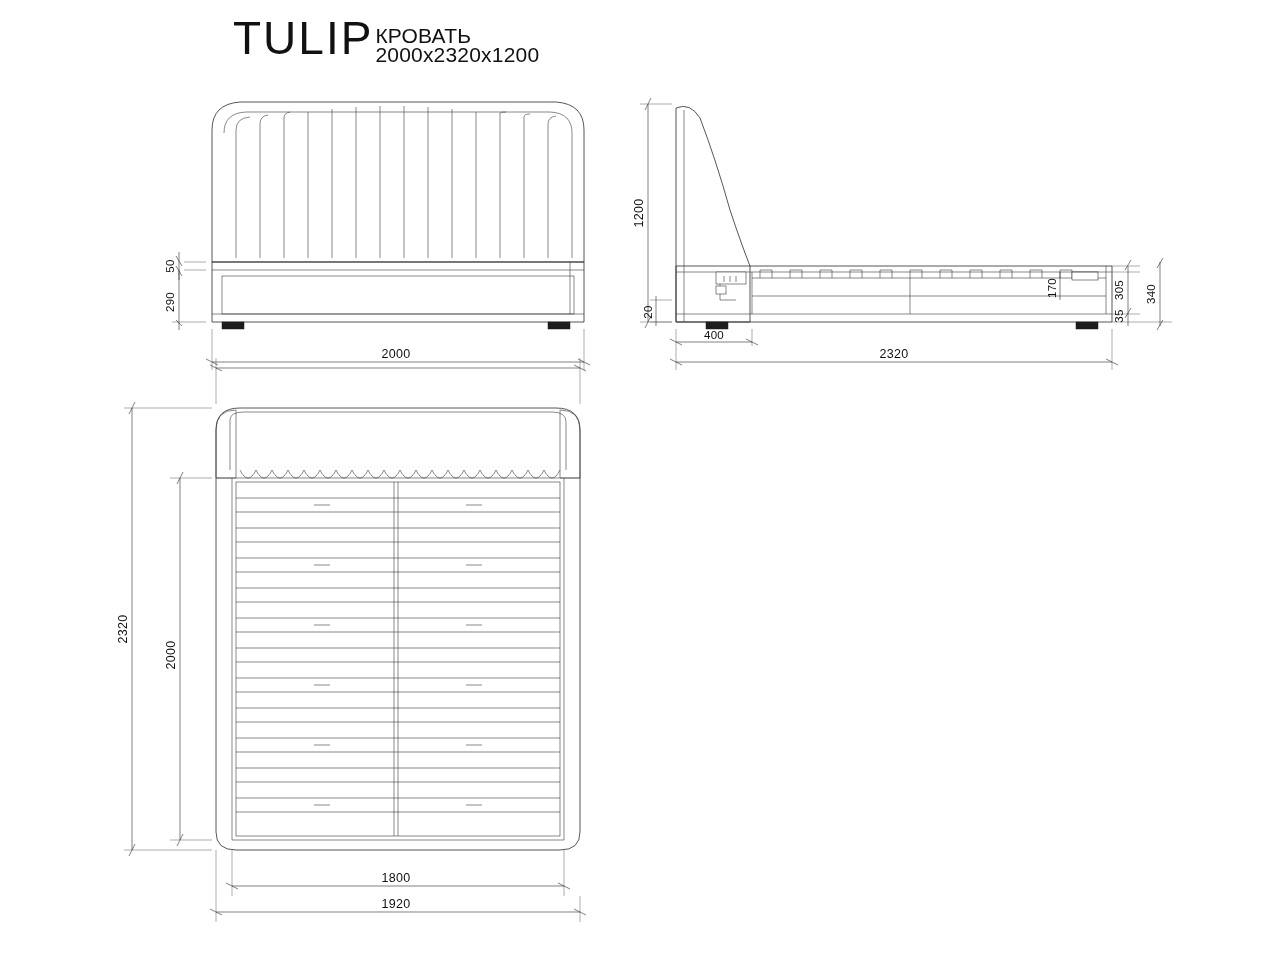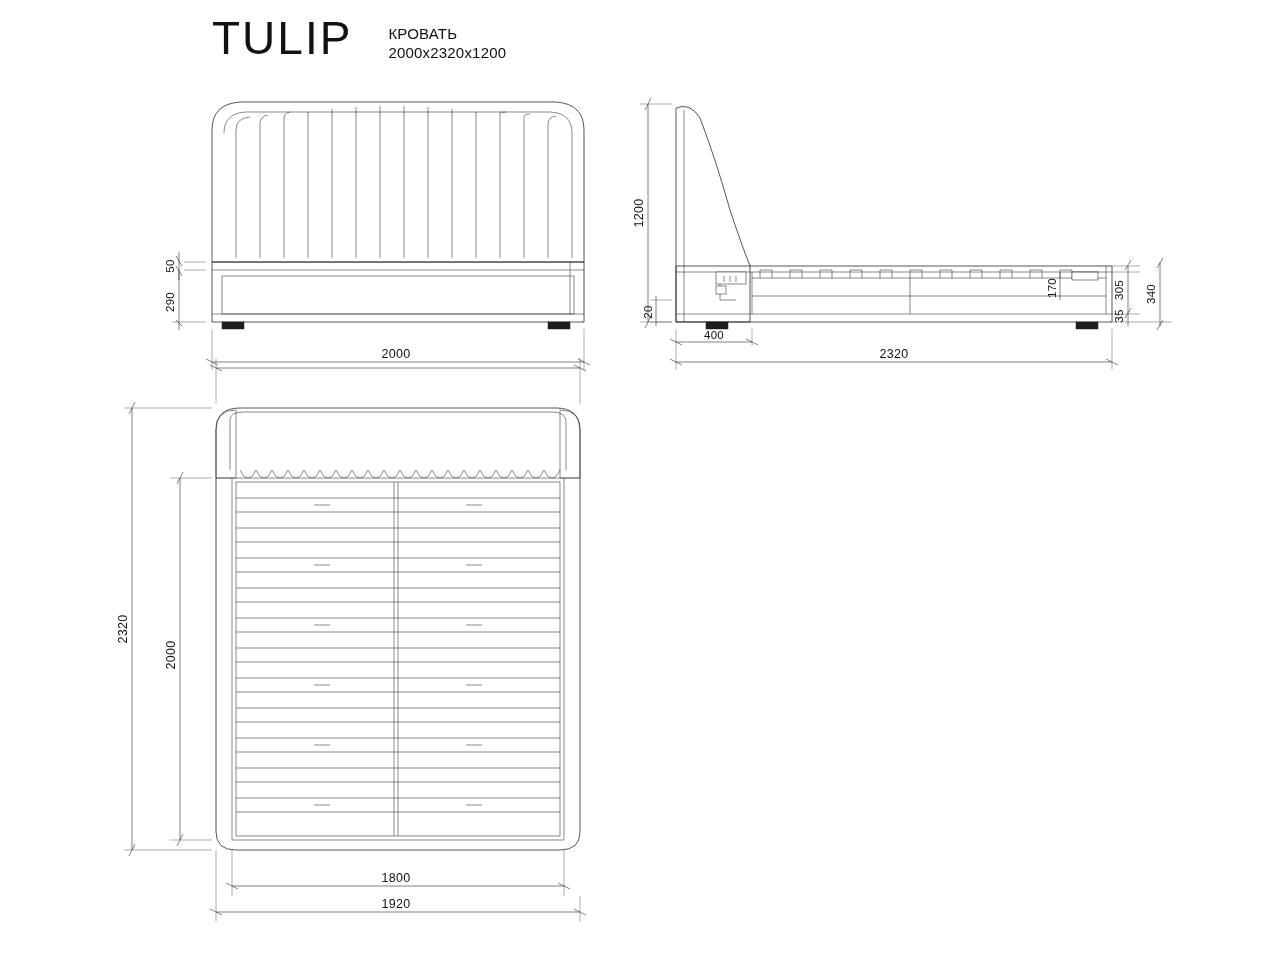--- a/index.html
+++ b/index.html
@@ -16,36 +16,36 @@
     overflow: hidden;
   }
   #sheet {
     position: absolute;
     left: 0; top: 0;
     width: 1280px;
     height: 960px;
   }
   .title-block {
     position: absolute;
-    left: 212px;
+    left: 233px;
     top: 12px;
     display: flex;
-    align-items: flex-start;
-    gap: 36px;
+    align-items: flex-end;
+    gap: 2px;
   }
   .title-main {
     font-size: 46px;
     letter-spacing: 2px;
     line-height: 52px;
     font-weight: 400;
     color: #111;
   }
   .title-sub {
     padding-top: 12px;
-    font-size: 15px;
+    font-size: 21px;
     line-height: 19px;
     color: #111;
     letter-spacing: 0.2px;
   }
   .title-sub div { white-space: nowrap; }
   svg { display: block; }
   text {
     font-family: "Liberation Sans", sans-serif;
     fill: #111;
   }

